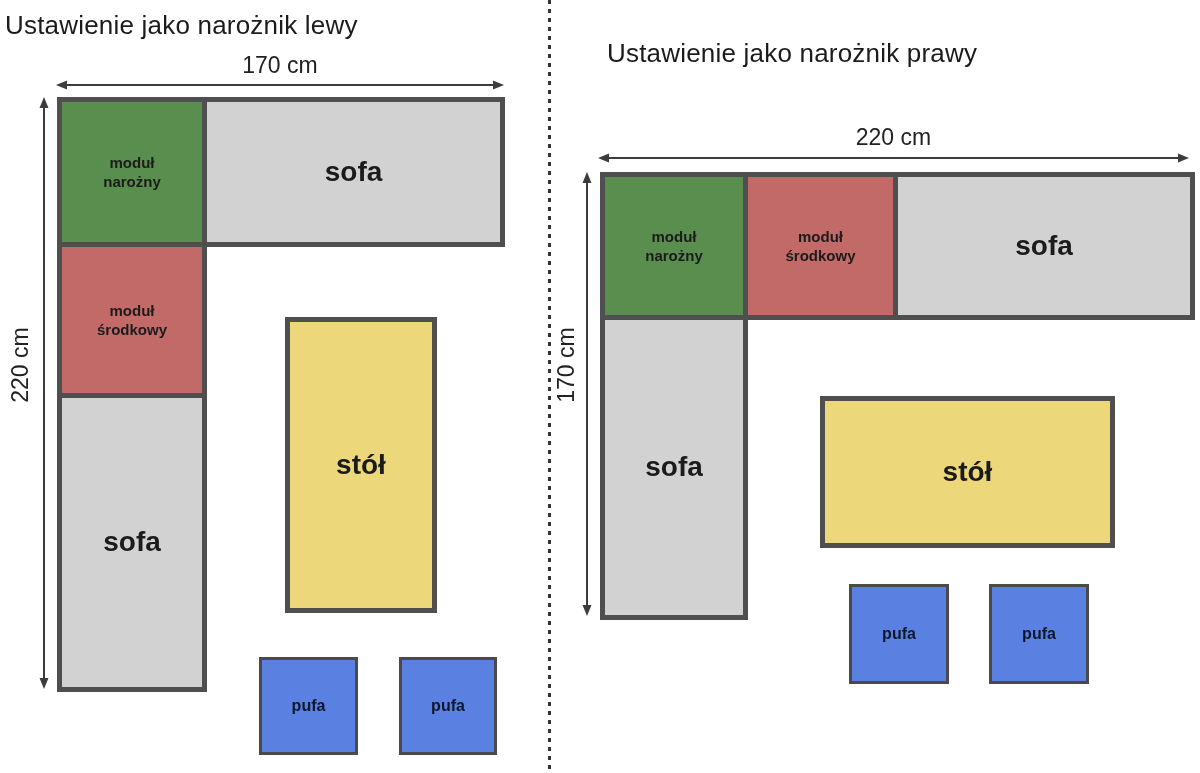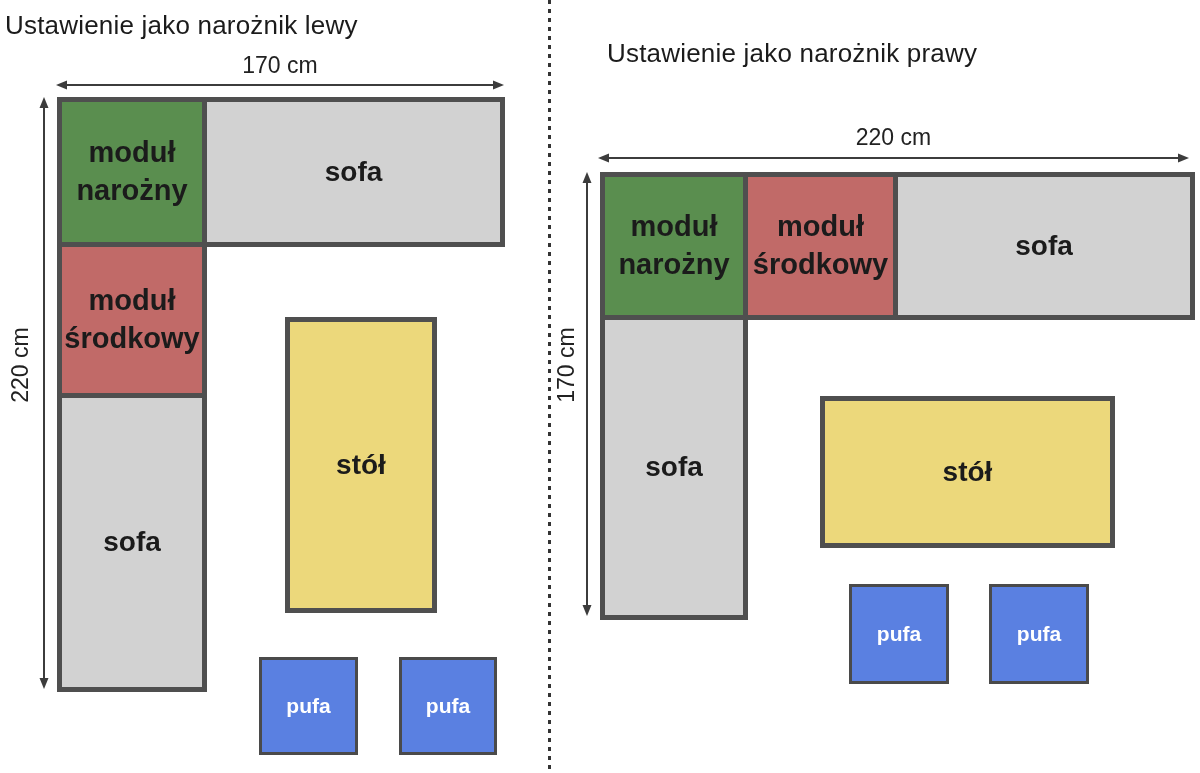--- a/index.html
+++ b/index.html
@@ -53,30 +53,30 @@
     box-sizing: border-box;
     border: 5px solid #4f4f4f;
     display: flex;
     align-items: center;
     justify-content: center;
   }
   .box .box-label {
     white-space: pre-line;
     text-align: center;
     font-weight: bold;
-    font-size: 29px;
+    font-size: 15px;
     line-height: 1.3;
     color: #1b1b1b;
   }
   .box.big-label .box-label { font-size: 28px; }
   .box.pufa {
     border-width: 3px;
     border-color: #4a4a4a;
   }
-  .box.pufa .box-label { font-size: 21px; color: #ffffff; }
+  .box.pufa .box-label { font-size: 16px; color: #0f172a; }
 </style>
 </head>
 <body>
 
 <div class="canvas">
 
   <div class="separator" style="left:548px"></div>
 
   <section>
     <h2 class="diagram-title" style="left:5px; top:10px; width:555px; margin:0">Ustawienie jako narożnik lewy</h2>

